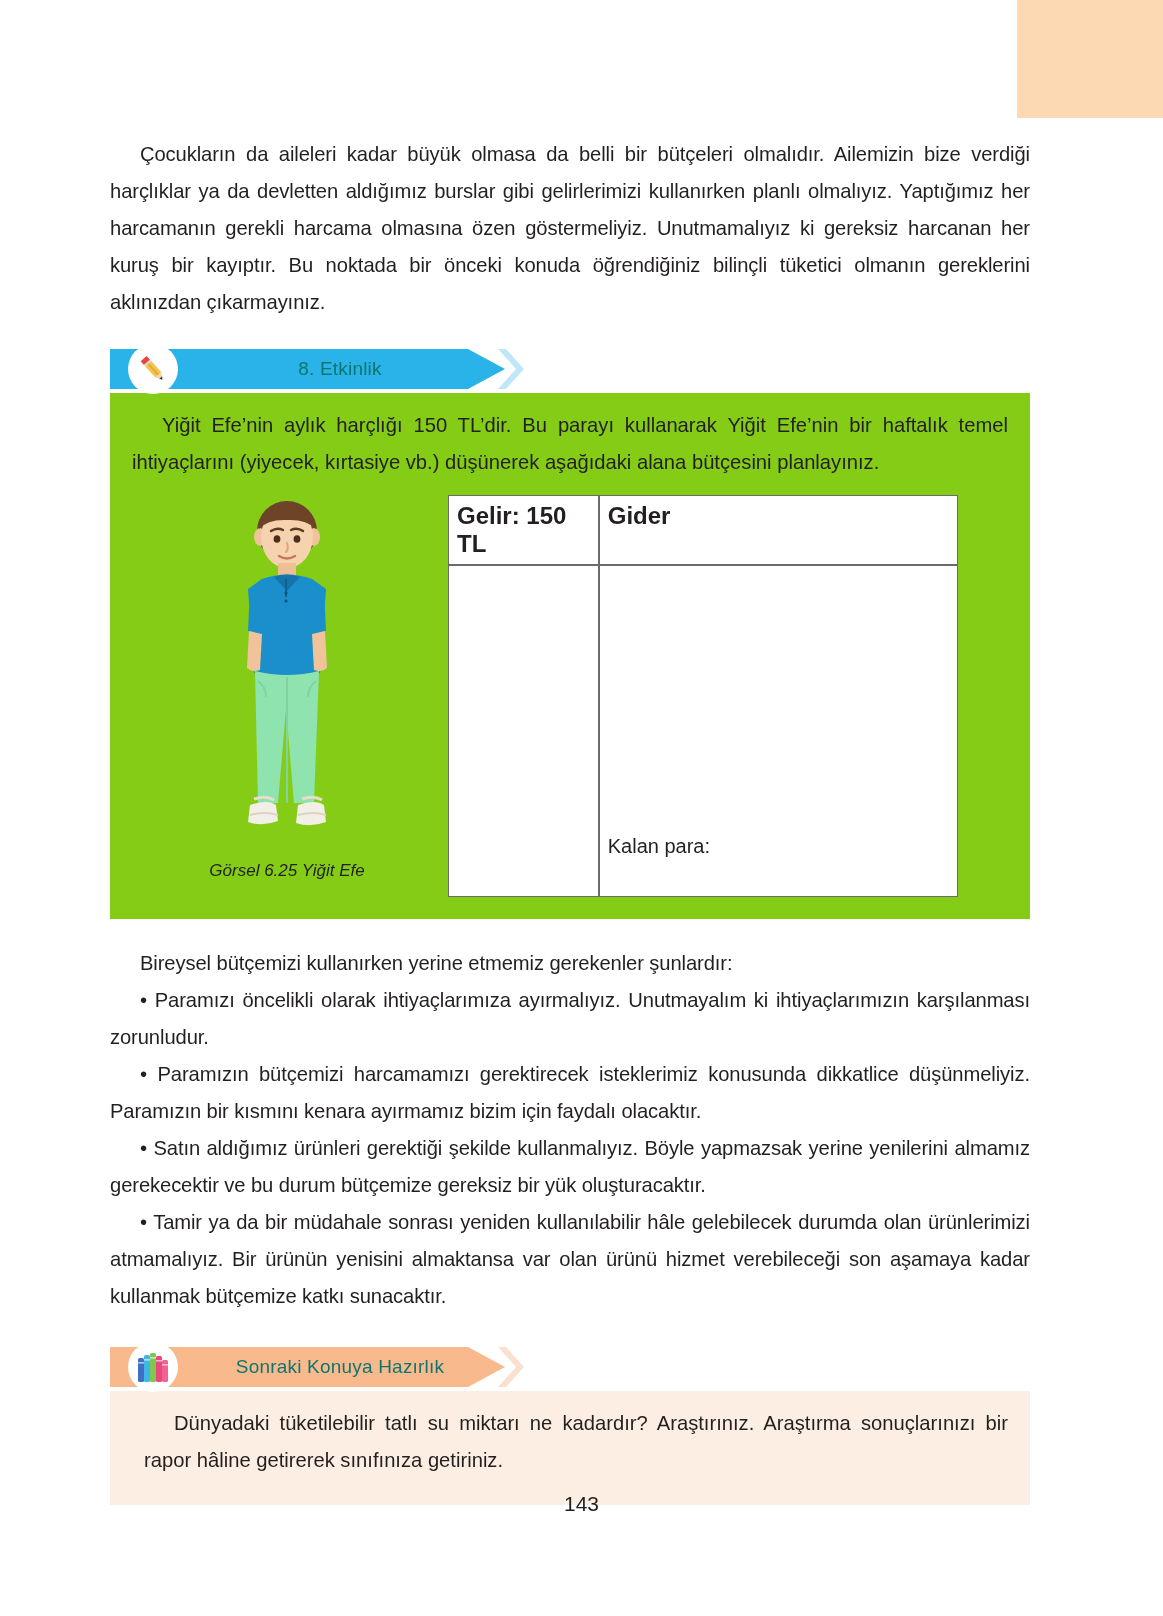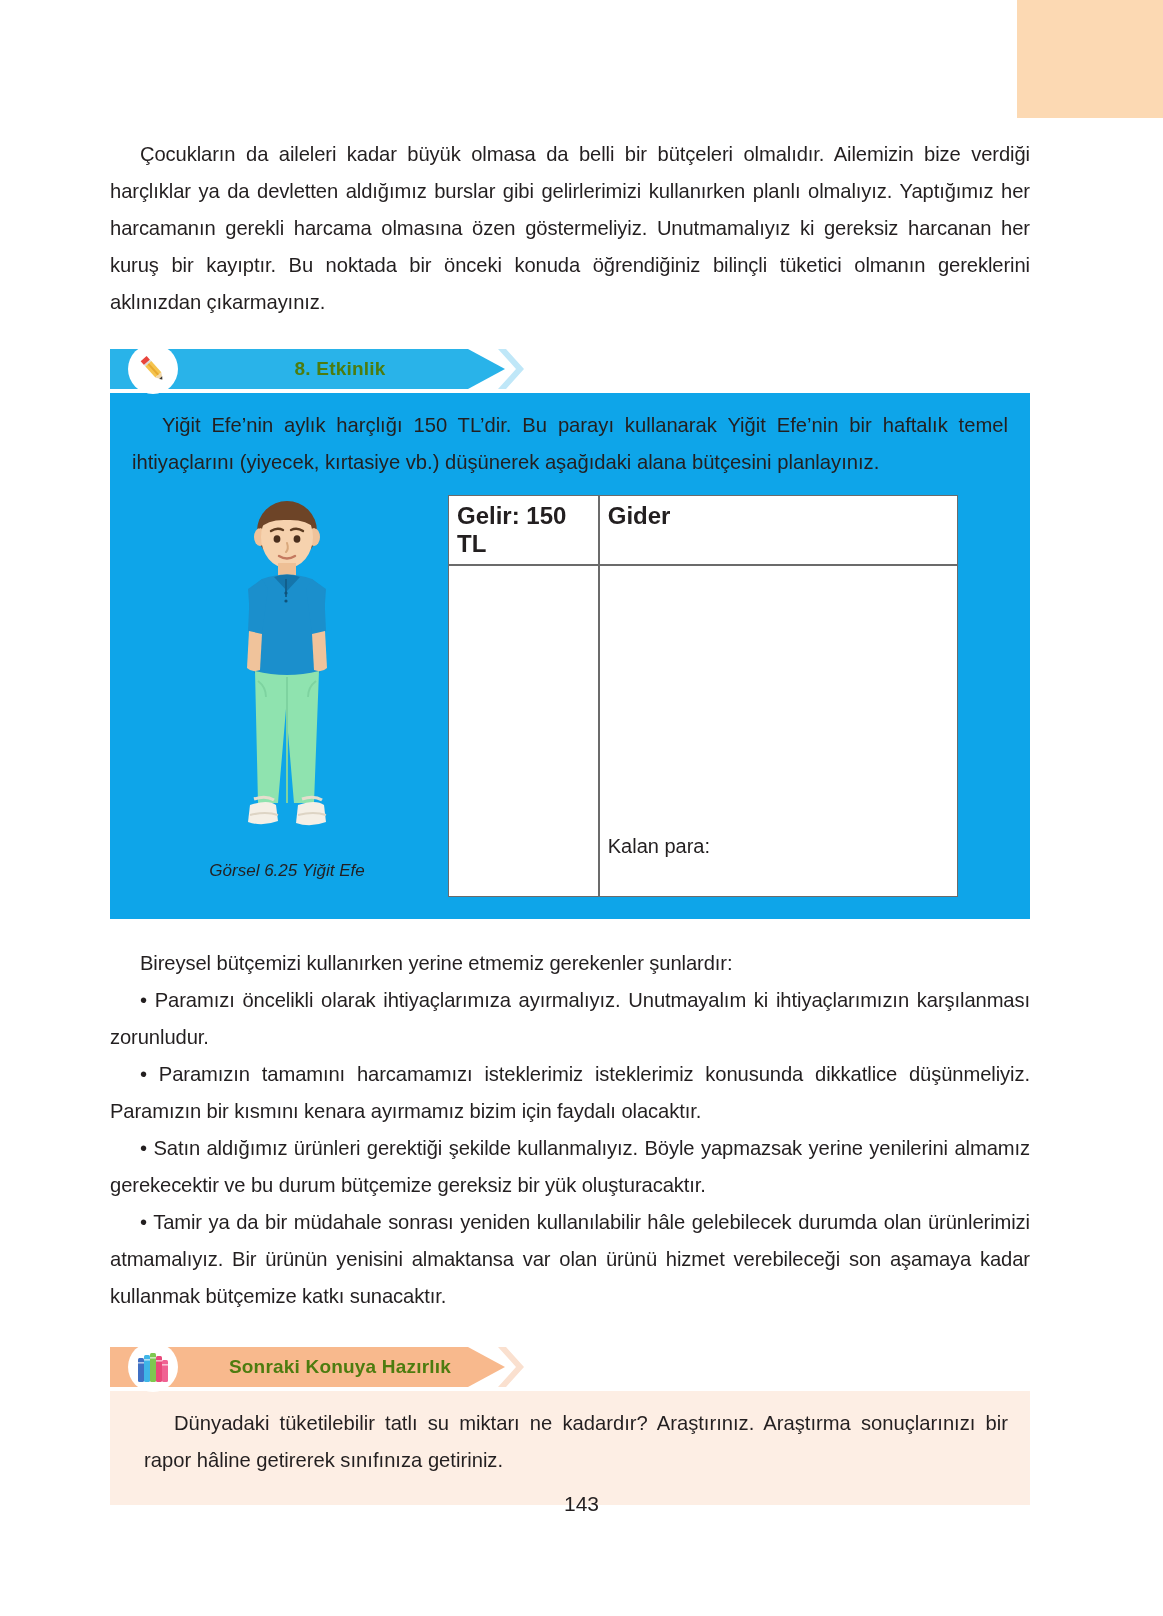--- a/index.html
+++ b/index.html
@@ -112,29 +112,29 @@
     align-items: center;
     justify-content: center;
     z-index: 3;
   }
   .banner-label {
     position: absolute;
     left: 80px;
     width: 300px;
     text-align: center;
     font-size: 19px;
-    font-weight: bold;
-    color: #4d7c0f;
+    font-weight: normal;
+    color: #0f766e;
     z-index: 2;
     letter-spacing: 0.2px;
   }
 
   
   .panel-blue {
-    background: #0ea5e9;
+    background: #84cc16;
     padding: 0;
     position: relative;
     width: 920px;
   }
   .panel-blue-inner {
     padding: 14px 22px 22px 22px;
   }
   .panel-peach {
     background: #fdeee4;
     position: relative;
@@ -324,21 +324,21 @@
           </tbody>
             </table>
 
         </div>
       </div>
     </div>
 
     <div style="height:26px"></div>
     <p class="body-text indent">Bireysel bütçemizi kullanırken yerine etmemiz gerekenler şunlardır:</p>
     <p class="body-text bullet">• Paramızı öncelikli olarak ihtiyaçlarımıza ayırmalıyız. Unutmayalım ki ihtiyaçlarımızın karşılanması zorunludur.</p>
-    <p class="body-text bullet">• Paramızın tamamını harcamamızı isteklerimiz isteklerimiz konusunda dikkatlice düşünmeliyiz. Paramızın bir kısmını kenara ayırmamız bizim için faydalı olacaktır.</p>
+    <p class="body-text bullet">• Paramızın bütçemizi harcamamızı gerektirecek isteklerimiz konusunda dikkatlice düşünmeliyiz. Paramızın bir kısmını kenara ayırmamız bizim için faydalı olacaktır.</p>
     <p class="body-text bullet">• Satın aldığımız ürünleri gerektiği şekilde kullanmalıyız. Böyle yapmazsak yerine yenilerini almamız gerekecektir ve bu durum bütçemize gereksiz bir yük oluşturacaktır.</p>
     <p class="body-text bullet">• Tamir ya da bir müdahale sonrası yeniden kullanılabilir hâle gelebilecek durumda olan ürünlerimizi atmamalıyız. Bir ürünün yenisini almaktansa var olan ürünü hizmet verebileceği son aşamaya kadar kullanmak bütçemize katkı sunacaktır.</p>
 
     <div style="height:32px"></div>
     <div class="banner-wrap">
       <div class="banner">
         <div class="banner-bar peach"></div>
         <div class="banner-chevron peach"></div>
         <div class="banner-icon-circle">
           <svg width="38" height="34" viewBox="0 0 38 34">

